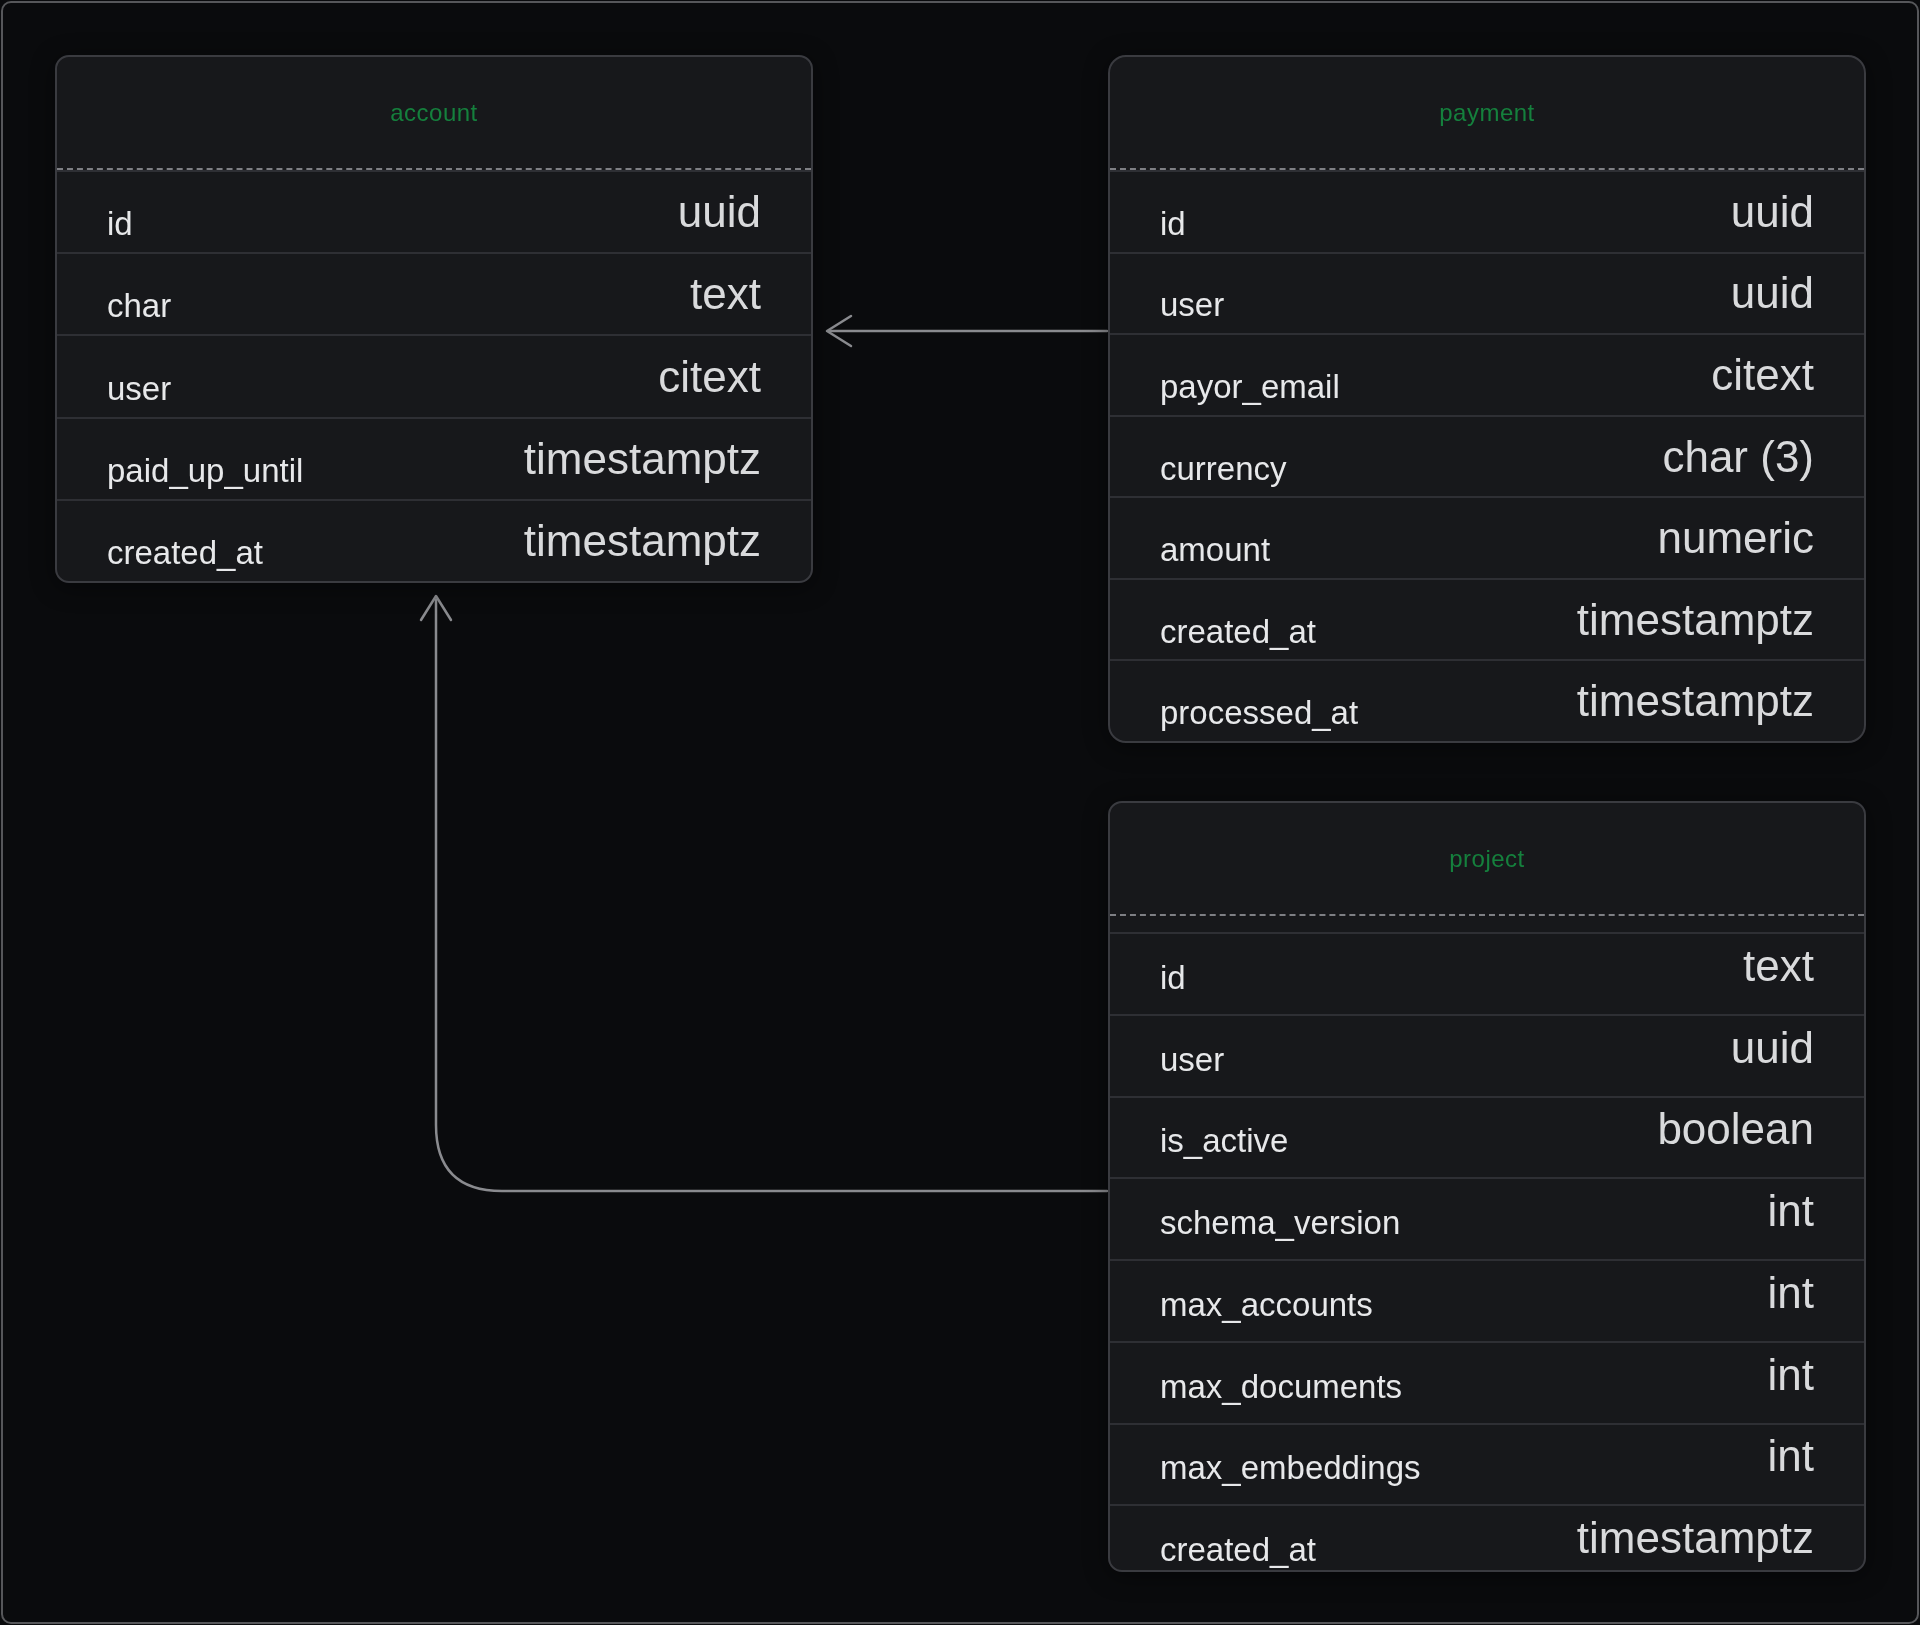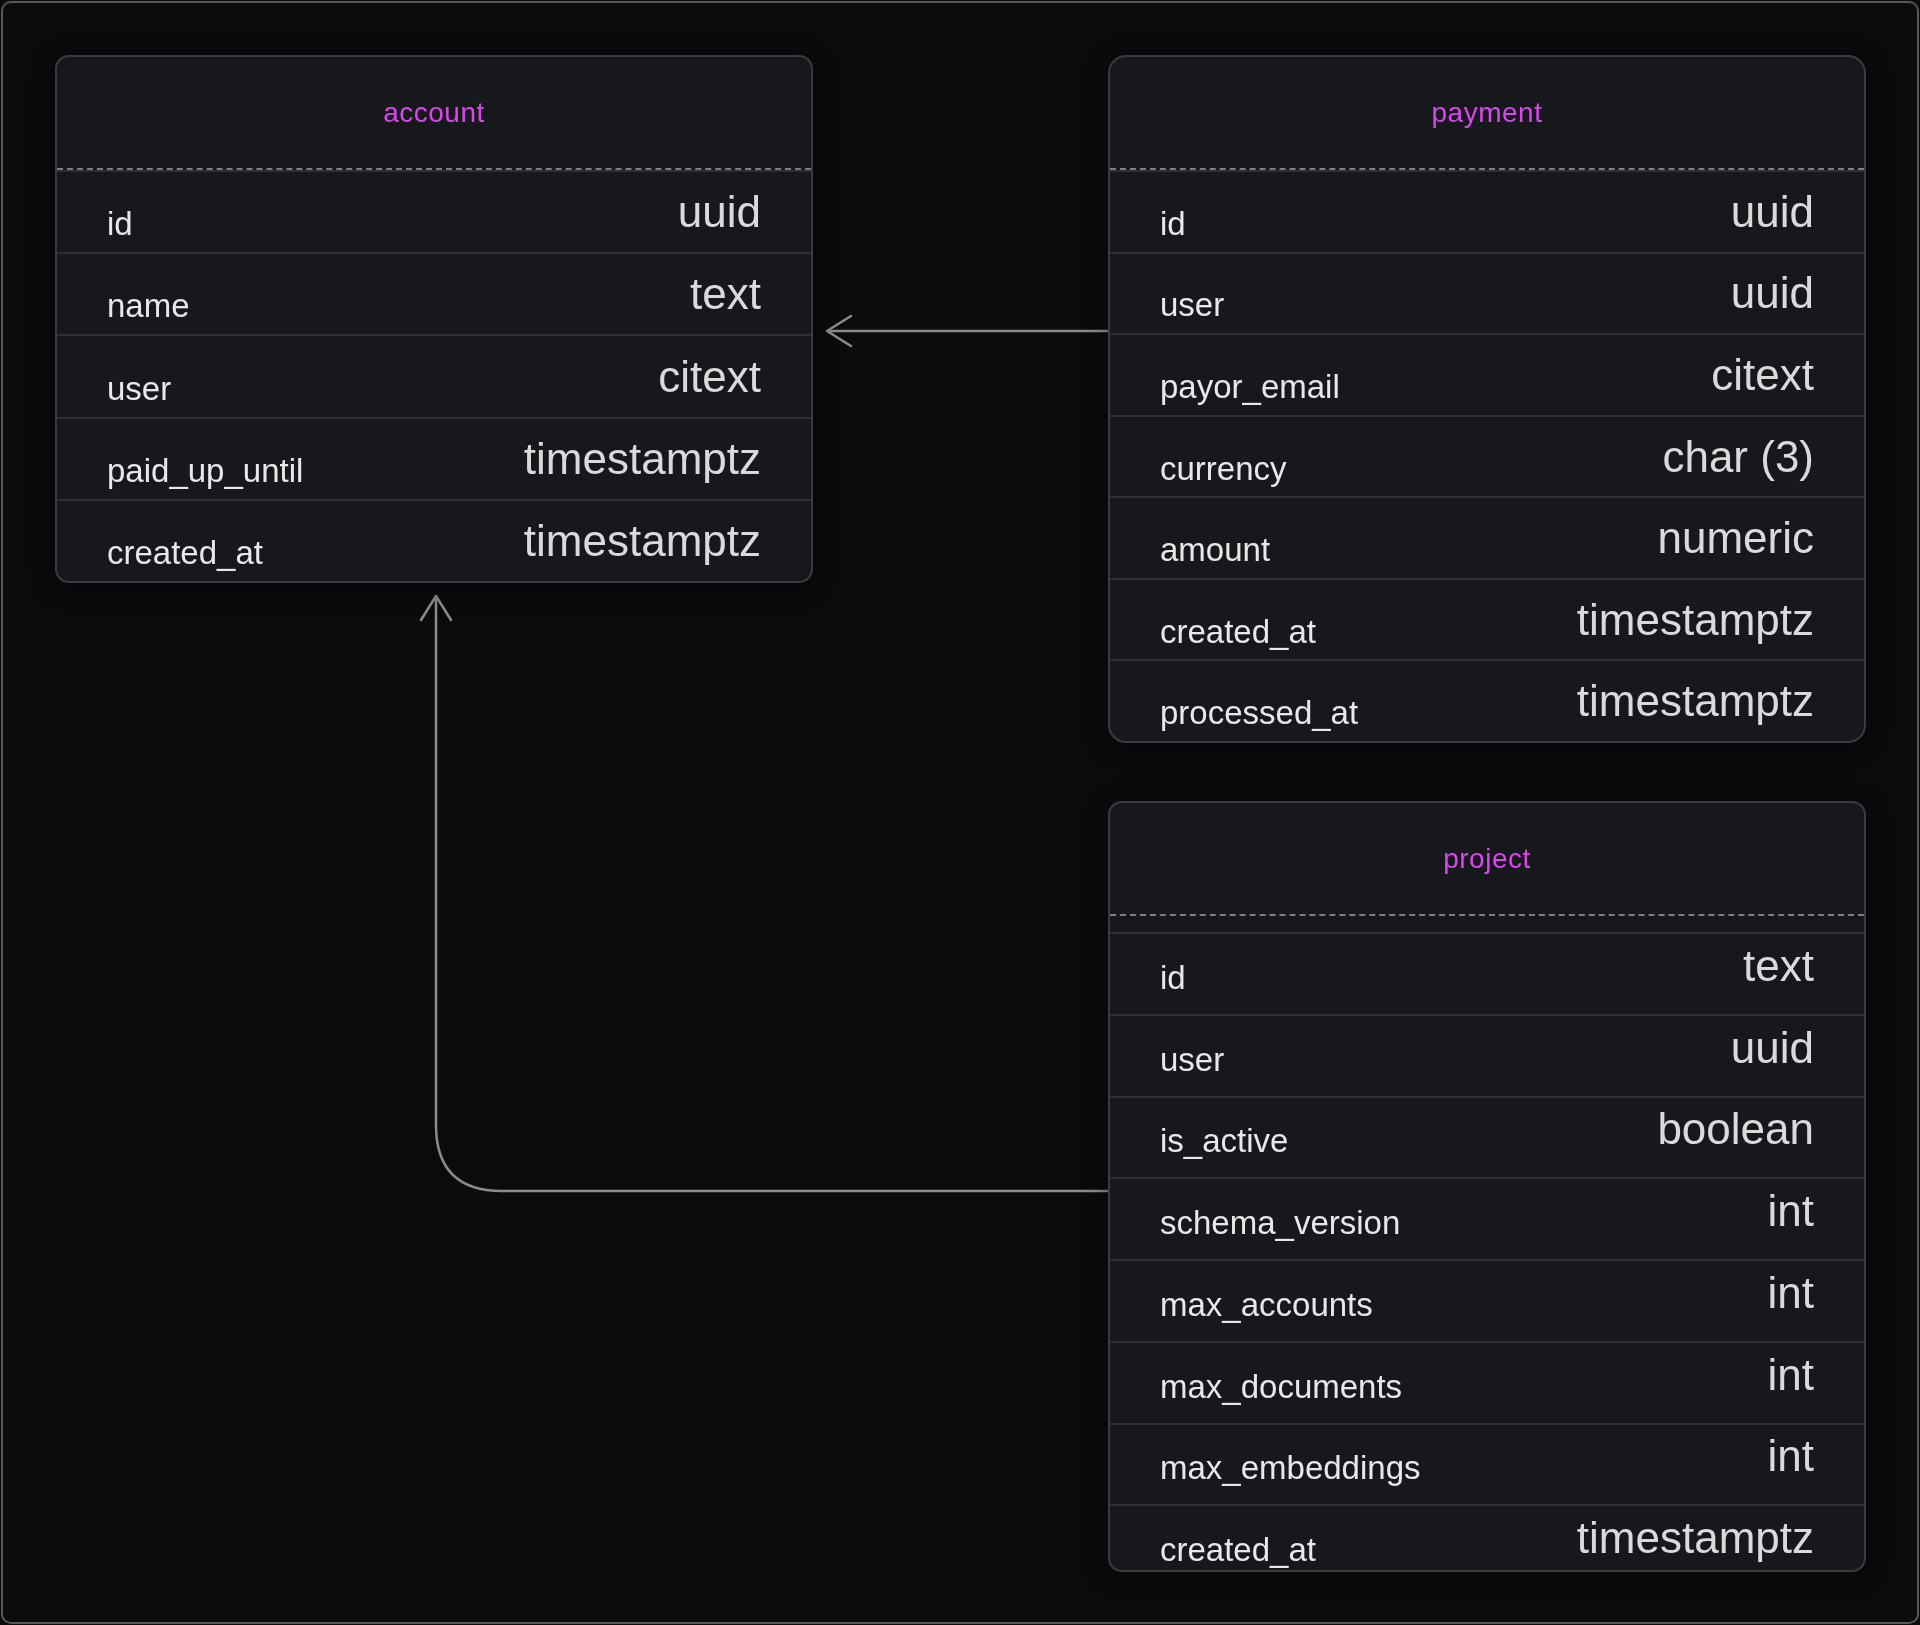--- a/index.html
+++ b/index.html
@@ -45,22 +45,22 @@
   }
   .card-header {
     height: 113px;
     flex: 0 0 113px;
     display: flex;
     align-items: center;
     justify-content: center;
     border-bottom: 2px dashed #7e7f84;
   }
   .card-title {
-    color: #d946ef;
-    font-size: 28px;
+    color: #15803d;
+    font-size: 24px;
     letter-spacing: 0.5px;
   }
   .row {
     flex: 1 1 0;
     display: flex;
     align-items: center;
     justify-content: space-between;
     padding: 0 50px;
     border-top: 2px solid #2e2f34;
   }
@@ -95,21 +95,21 @@
 
   <div class="card" id="tbl-account">
     <div class="card-header">
       <span class="card-title">account</span>
     </div>
     <div class="row">
       <span class="field-name">id</span>
       <span class="field-type">uuid</span>
     </div>
     <div class="row">
-      <span class="field-name">name</span>
+      <span class="field-name">char</span>
       <span class="field-type">text</span>
     </div>
     <div class="row">
       <span class="field-name">user</span>
       <span class="field-type">citext</span>
     </div>
     <div class="row">
       <span class="field-name">paid_up_until</span>
       <span class="field-type">timestamptz</span>
     </div>

